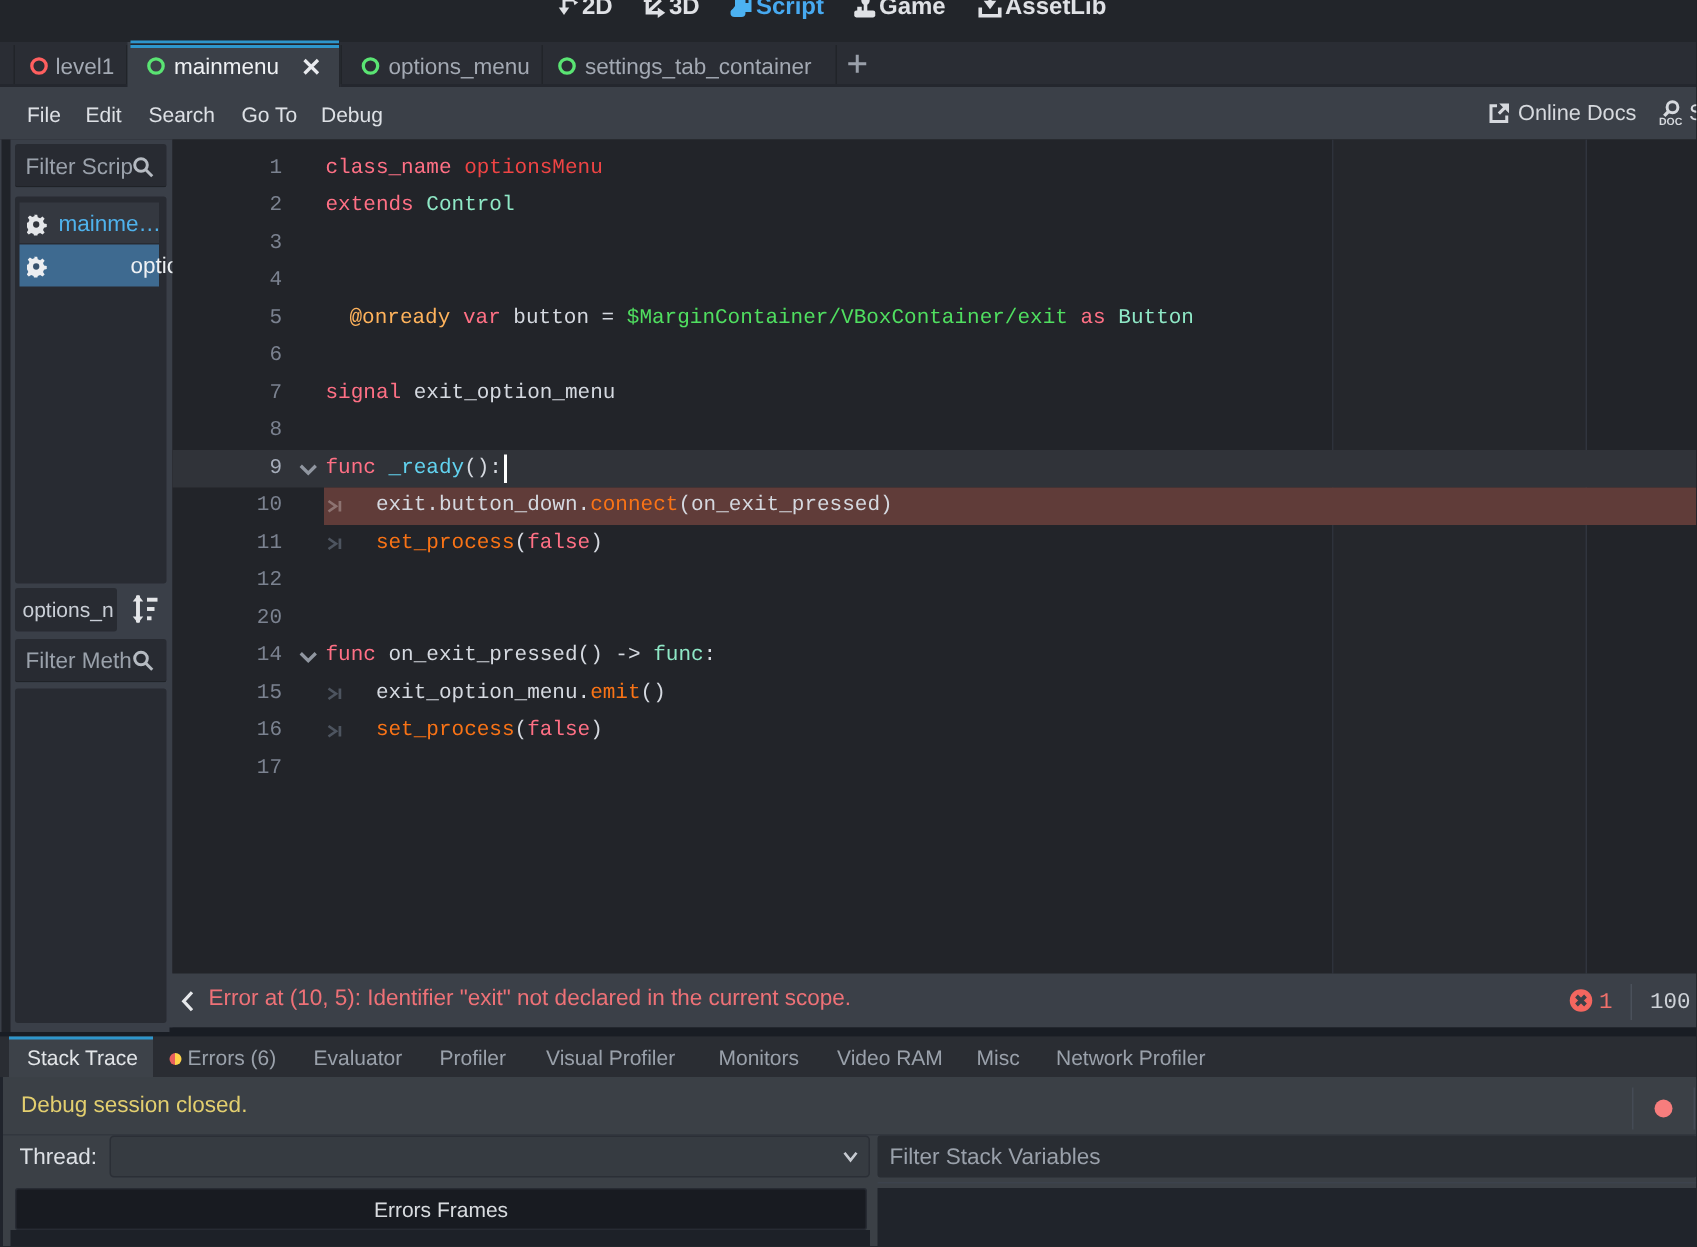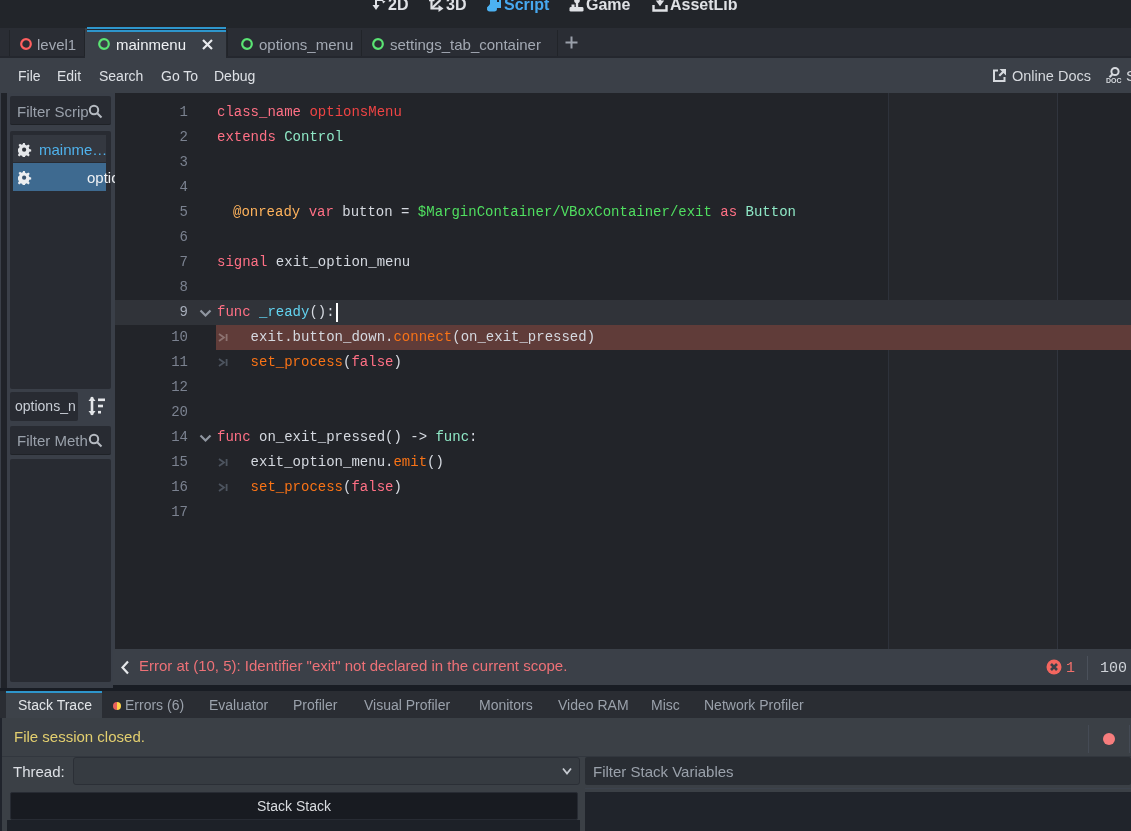--- a/index.html
+++ b/index.html
@@ -275,33 +275,33 @@
     <div class="abs ui dim" style="left:479px;top:697px;font-size:14px;">Monitors</div>
     <div class="abs ui dim" style="left:558px;top:697px;font-size:14px;">Video RAM</div>
     <div class="abs ui dim" style="left:651px;top:697px;font-size:14px;">Misc</div>
     <div class="abs ui dim" style="left:704px;top:697px;font-size:14px;">Network Profiler</div>
 
     <div class="abs" style="left:0;top:718px;width:1131px;height:113px;background:#3b4046;"></div>
     <div class="abs" style="left:0;top:718px;width:2px;height:113px;background:#20242c;"></div>
 
     <div class="abs" style="left:2px;top:719px;width:1129px;height:38px;background:#3b4046;"></div>
     <div class="abs" style="left:2px;top:756px;width:1129px;height:1px;background:#32373e;"></div>
-    <div class="abs ui" style="left:14px;top:728px;color:#e3cf6f;">File session closed.</div>
+    <div class="abs ui" style="left:14px;top:728px;color:#e3cf6f;">Debug session closed.</div>
     <div class="abs" style="left:1088px;top:725px;width:1px;height:28px;background:#454b55;"></div>
     <div class="abs" style="left:1129px;top:725px;width:1px;height:28px;background:#454b55;"></div>
     <div class="abs" style="left:1103px;top:733px;width:12px;height:12px;border-radius:6px;background:#f77d7d;"></div>
 
     <div class="abs ui" style="left:13px;top:763px;">Thread:</div>
     <div class="abs" style="left:73px;top:757px;width:507px;height:28px;background:#363b41;border:1px solid #2b2f36;border-radius:3px;box-sizing:border-box;"></div>
     <svg class="abs" style="left:561px;top:767px;" width="12" height="9" viewBox="0 0 12 9">
       <path d="M2 1.5 L6 6.5 L10 1.5" fill="none" stroke="#c6cad1" stroke-width="1.8"></path>
     </svg>
     <div class="abs" style="left:585px;top:757px;width:546px;height:28px;background:#292d33;border-radius:2px;"></div>
     <div class="abs ui dim" style="left:593px;top:763px;">Filter Stack Variables</div>
 
     <div class="abs" style="left:10px;top:792px;width:568px;height:28px;background:#181b21;border:1px solid #272b33;border-radius:2px;box-sizing:border-box;"></div>
-    <div class="abs ui" style="left:0;top:798px;width:588px;text-align:center;font-size:14px;color:#d9dce0;">Stack Stack</div>
+    <div class="abs ui" style="left:0;top:798px;width:588px;text-align:center;font-size:14px;color:#d9dce0;">Errors Frames</div>
     <div class="abs" style="left:7px;top:820px;width:573px;height:11px;background:#1d2128;"></div>
     <div class="abs" style="left:585px;top:788px;width:546px;height:1px;background:#3d434d;"></div>
     <div class="abs" style="left:585px;top:792px;width:546px;height:39px;background:#20242b;"></div>
   </div>
 
 </div>
 
 </body></html>

